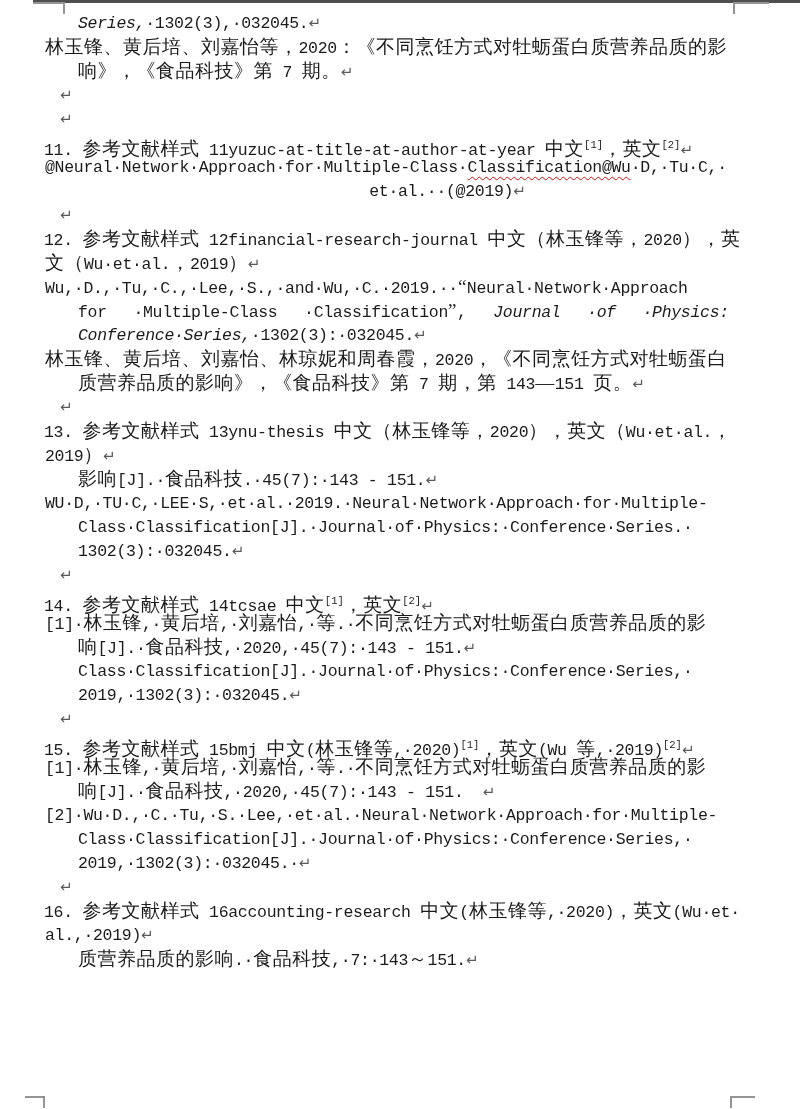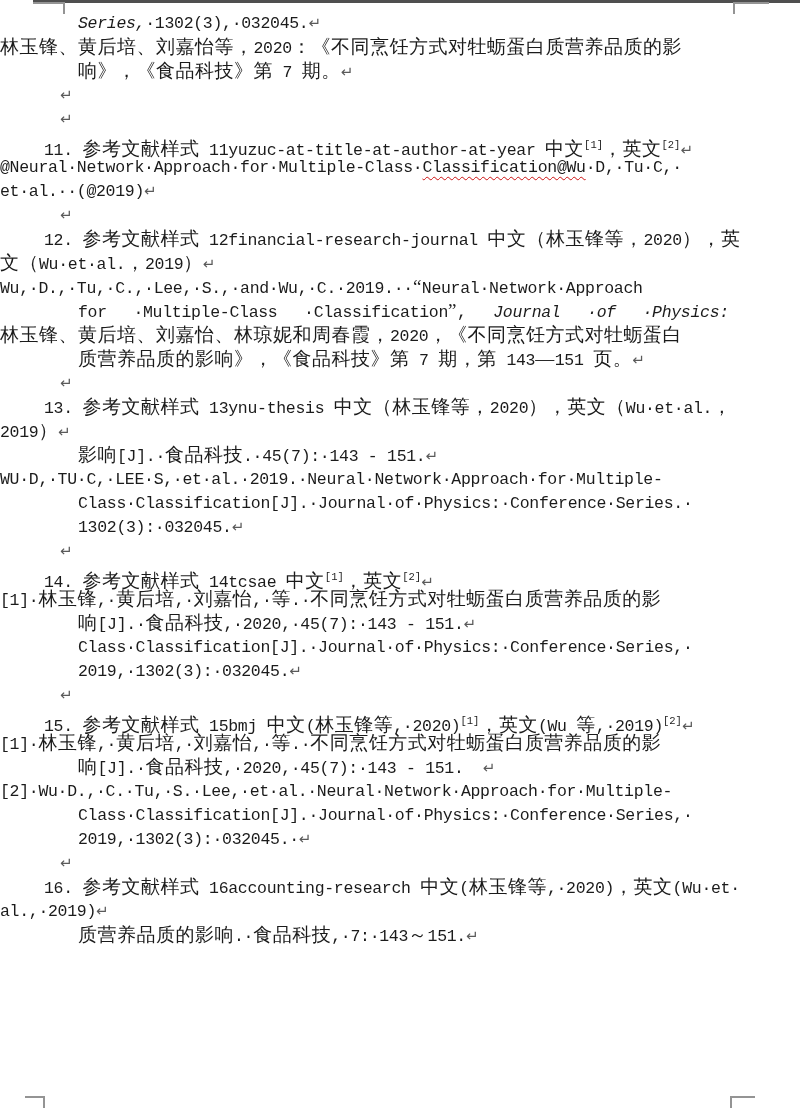--- a/index.html
+++ b/index.html
@@ -10,23 +10,23 @@
   }
   .top-strip{position:absolute;top:0;left:33px;right:0;height:3px;background:#4f4f4f;}
   .cmark{position:absolute;width:30px;height:10px;border:0 solid #949494;}
   .cmark.tl{left:33px;top:2px;border-top-width:2px;border-right-width:2px;}
   .cmark.tr{left:733px;top:2px;width:34px;border-top-width:2px;border-left-width:2px;}
   .cmark.bl{left:25px;top:1096px;width:18px;border-top-width:2px;border-right-width:2px;}
   .cmark.br{left:730px;top:1096px;width:23px;border-top-width:2px;border-left-width:2px;}
   #doc{position:absolute;top:11px;left:0;width:800px;}
   .line{height:24px;line-height:24px;white-space:pre;font-size:19px;}
   .ind0{margin-left:44px;}  
-  .ind1{}  
+  .ind1{margin-left:45px;}  
   .ind2{margin-left:78px;}  
-  .ind3{}  
+  .ind3{margin-left:95px;text-align:center;}  
   .ind4{margin-left:60px;}  
   .lat{font-size:16.5px;letter-spacing:-0.3px;}
   .cjk{font-size:19px;letter-spacing:0.5px;font-family:"Liberation Serif","DejaVu Serif",serif;}
   .i{font-style:italic;}
   .sup{vertical-align:super;}
   .sup .lat{font-size:10.5px;letter-spacing:0;}
   .sq{text-decoration:underline;text-decoration-style:wavy;text-decoration-color:#cc1111;text-decoration-thickness:1px;text-underline-offset:4px;}
   .just{word-spacing:17px;}
   .mark{color:#5a5a5a;font-size:15px;font-family:"DejaVu Sans","Liberation Sans",sans-serif;}
 </style>
@@ -46,20 +46,21 @@
       <div class="line ind4"><span class="mark">↵</span></div>
       <div class="line ind4"><span class="mark">↵</span></div>
       <div class="line ind0"><span><span class="lat">11. </span><span class="cjk">参考文献样式</span><span class="lat"> 11yuzuc-at-title-at-author-at-year </span><span class="cjk">中文</span></span><span class="sup"><span class="lat">[1]</span></span><span><span class="cjk">，英文</span></span><span class="sup"><span class="lat">[2]</span></span><span class="mark">↵</span></div>
       <div class="line ind1"><span><span class="lat">@Neural·Network·Approach·for·Multiple-Class·</span></span><span class="sq"><span class="lat">Classification@Wu</span></span><span><span class="lat">·D,·Tu·C,·</span></span></div>
       <div class="line ind3"><span><span class="lat">et·al.··(@2019)</span></span><span class="mark">↵</span></div>
       <div class="line ind4"><span class="mark">↵</span></div>
       <div class="line ind0"><span><span class="lat">12. </span><span class="cjk">参考文献样式</span><span class="lat"> 12financial-research-journal </span><span class="cjk">中文（林玉锋等，</span><span class="lat">2020</span><span class="cjk">），英</span></span></div>
       <div class="line ind1"><span><span class="cjk">文（</span><span class="lat">Wu·et·al.</span><span class="cjk">，</span><span class="lat">2019</span><span class="cjk">）</span></span><span class="mark">↵</span></div>
       <div class="line ind1"><span><span class="lat">Wu,·D.,·Tu,·C.,·Lee,·S.,·and·Wu,·C.·2019.··</span><span class="cjk">“</span><span class="lat">Neural·Network·Approach</span></span></div>
       <div class="line ind2 just"><span><span class="lat">for ·Multiple-Class ·Classification</span><span class="cjk">”</span><span class="lat">, </span></span><span class="i"><span class="lat">Journal ·of ·Physics:</span></span></div>
+      <div class="line ind2"><span class="i"><span class="lat">Conference·Series,</span></span><span><span class="lat">·1302(3):·032045.</span></span><span class="mark">↵</span></div>
       <div class="line ind1"><span><span class="cjk">林玉锋、黄后培、刘嘉怡、林琼妮和周春霞，</span><span class="lat">2020</span><span class="cjk">，《不同烹饪方式对牡蛎蛋白</span></span></div>
       <div class="line ind2"><span><span class="cjk">质营养品质的影响》，《食品科技》第</span><span class="lat"> 7 </span><span class="cjk">期，第</span><span class="lat"> 143</span><span class="cjk">—</span><span class="lat">151 </span><span class="cjk">页。</span></span><span class="mark">↵</span></div>
       <div class="line ind4"><span class="mark">↵</span></div>
       <div class="line ind0"><span><span class="lat">13. </span><span class="cjk">参考文献样式</span><span class="lat"> 13ynu-thesis </span><span class="cjk">中文（林玉锋等，</span><span class="lat">2020</span><span class="cjk">），英文（</span><span class="lat">Wu·et·al.</span><span class="cjk">，</span></span></div>
       <div class="line ind1"><span><span class="lat">2019</span><span class="cjk">）</span></span><span class="mark">↵</span></div>
       <div class="line ind2"><span><span class="cjk">影响</span><span class="lat">[J].·</span><span class="cjk">食品科技</span><span class="lat">.·45(7):·143 - 151.</span></span><span class="mark">↵</span></div>
       <div class="line ind1"><span><span class="lat">WU·D,·TU·C,·LEE·S,·et·al.·2019.·Neural·Network·Approach·for·Multiple-</span></span></div>
       <div class="line ind2"><span><span class="lat">Class·Classification[J].·Journal·of·Physics:·Conference·Series.·</span></span></div>
       <div class="line ind2"><span><span class="lat">1302(3):·032045.</span></span><span class="mark">↵</span></div>
       <div class="line ind4"><span class="mark">↵</span></div>

